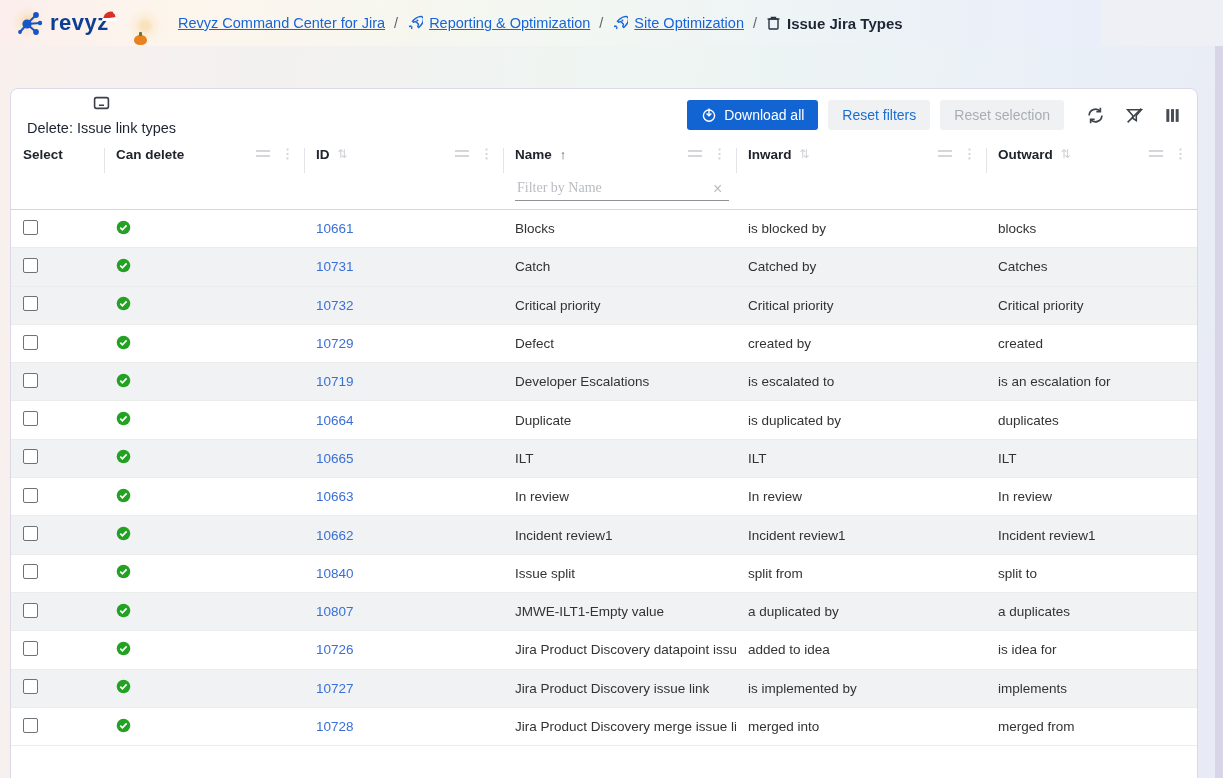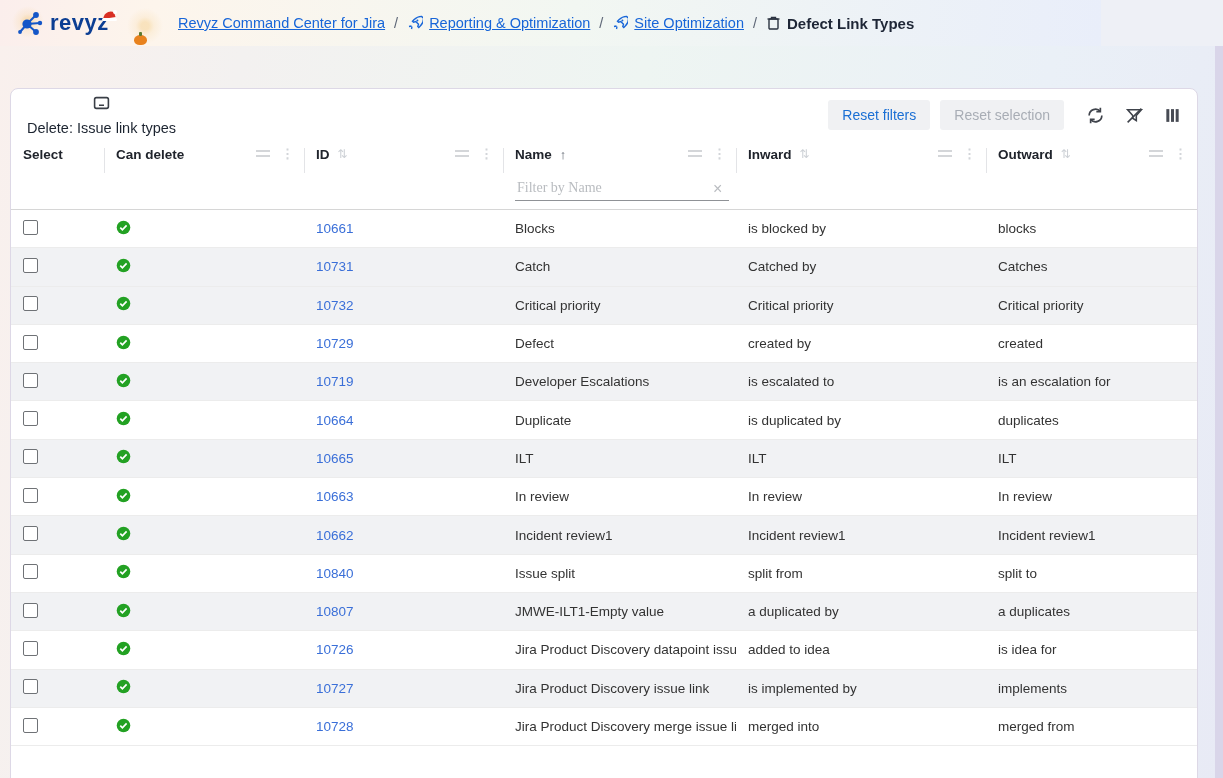--- a/index.html
+++ b/index.html
@@ -42,21 +42,21 @@
   }
 
   
   .toolbar{ height:52px; display:flex; align-items:center; padding:0 16px; }
   .toolbar-title{ display:flex; align-items:center; gap:9px; font-size:14.5px; color:#1c2430;flex-direction:column; }
   .toolbar-actions{ margin-left:auto; display:flex; align-items:center; gap:10px; }
   .btn{ height:30px; border:none; border-radius:3px; font-size:14px; padding:0 14px;
         display:inline-flex; align-items:center; gap:7px; cursor:pointer;
         font-family:"Liberation Sans", sans-serif; }
   .btn-primary{ background:#1264d3; color:#fff; }
-  .btn-secondary{ background:#f0f1f3; color:#1a6fd4;margin-left:36px; }
+  .btn-secondary{ background:#f0f1f3; color:#1a6fd4; }
   .btn-disabled{ background:#f0f1f3; color:#a8adb5; cursor:default; }
   .iconbar{ display:flex; align-items:center; gap:20px; margin-left:12px; }
   .icon-btn{ background:none; border:none; cursor:pointer; display:flex; align-items:center; padding:0; }
 
   
   .thead{ border-bottom:1px solid #d6d6d6; }
   .grid-cols{ display:grid; grid-template-columns:93px 200px 199px 233px 250px 1fr; }
   .thead-labels{ height:28px; margin-top:6px; align-items:center; }
   .th{ position:relative; display:flex; align-items:flex-start; padding:0 10px 0 12px; height:100%; }
   .th:not(:first-child)::before{ content:''; position:absolute; left:0; top:1px; height:25px; width:1px; background:#e3e4e7; }
@@ -130,40 +130,48 @@
       </svg>
       <a class="crumb-link">Site Optimization</a>
     </span>
     <span class="crumb-sep">/</span>
     <span class="crumb-item">
       <svg width="15" height="16" viewBox="0 0 15 16">
         <path d="M1.5 4h12" stroke="#2b3340" stroke-width="1.4" fill="none"></path>
         <path d="M5.5 4V2.5h4V4" stroke="#2b3340" stroke-width="1.4" fill="none"></path>
         <rect x="3" y="4" width="9" height="10" rx="1" stroke="#2b3340" stroke-width="1.4" fill="none"></rect>
       </svg>
-      <span class="crumb-current">Defect Link Types</span>
+      <span class="crumb-current">Issue Jira Types</span>
     </span>
   </div>
 </div>
 
 <div class="page-bg"></div>
 <div class="window-scrollbar"></div>
 
 <div class="card">
 
   <div class="toolbar">
     <div class="toolbar-title">
       <svg width="17" height="16" viewBox="0 0 17 16">
         <rect x="1.6" y="2.6" width="13.8" height="10.8" rx="1.8" fill="none" stroke="#3a3f47" stroke-width="1.6"></rect>
         <path d="M6 10.2h5" stroke="#3a3f47" stroke-width="1.6"></path>
       </svg>
       <span>Delete: Issue link types</span>
     </div>
 
     <div class="toolbar-actions">
+      <button class="btn btn-primary">
+        <svg width="16" height="16" viewBox="0 0 16 16">
+          <circle cx="8" cy="8.6" r="5.6" fill="none" stroke="#fff" stroke-width="1.4"></circle>
+          <path d="M8 1.5v7" stroke="#fff" stroke-width="1.4" fill="none"></path>
+          <path d="M5.6 6.4L8 8.8l2.4-2.4" stroke="#fff" stroke-width="1.4" fill="none"></path>
+        </svg>
+        <span>Download all</span>
+      </button>
       <button class="btn btn-secondary">
         <span>Reset filters</span>
       </button>
       <button class="btn btn-disabled">
         <span>Reset selection</span>
       </button>
       <div class="iconbar">
         <button class="icon-btn">
           <svg width="19" height="19" viewBox="0 0 18 18">
             <path d="M15 9a6 6 0 0 1-10.6 3.8" fill="none" stroke="#3f434b" stroke-width="1.6"></path>

